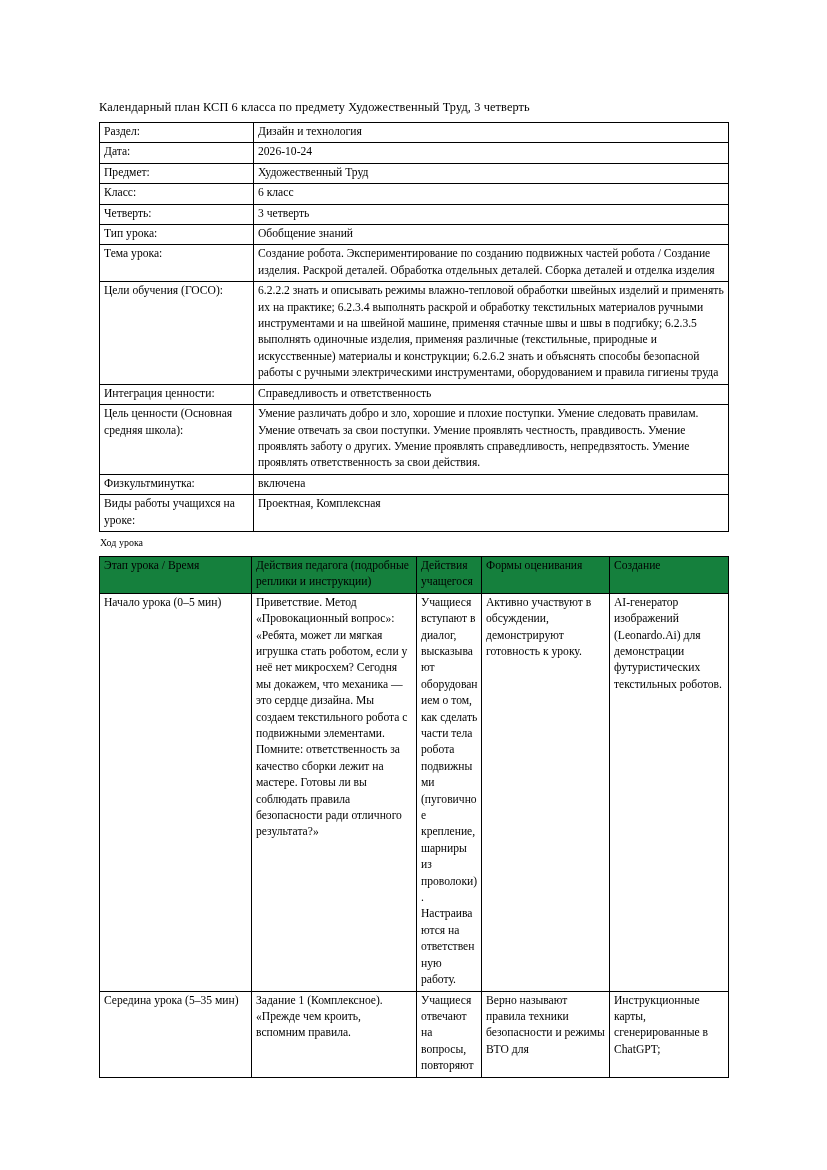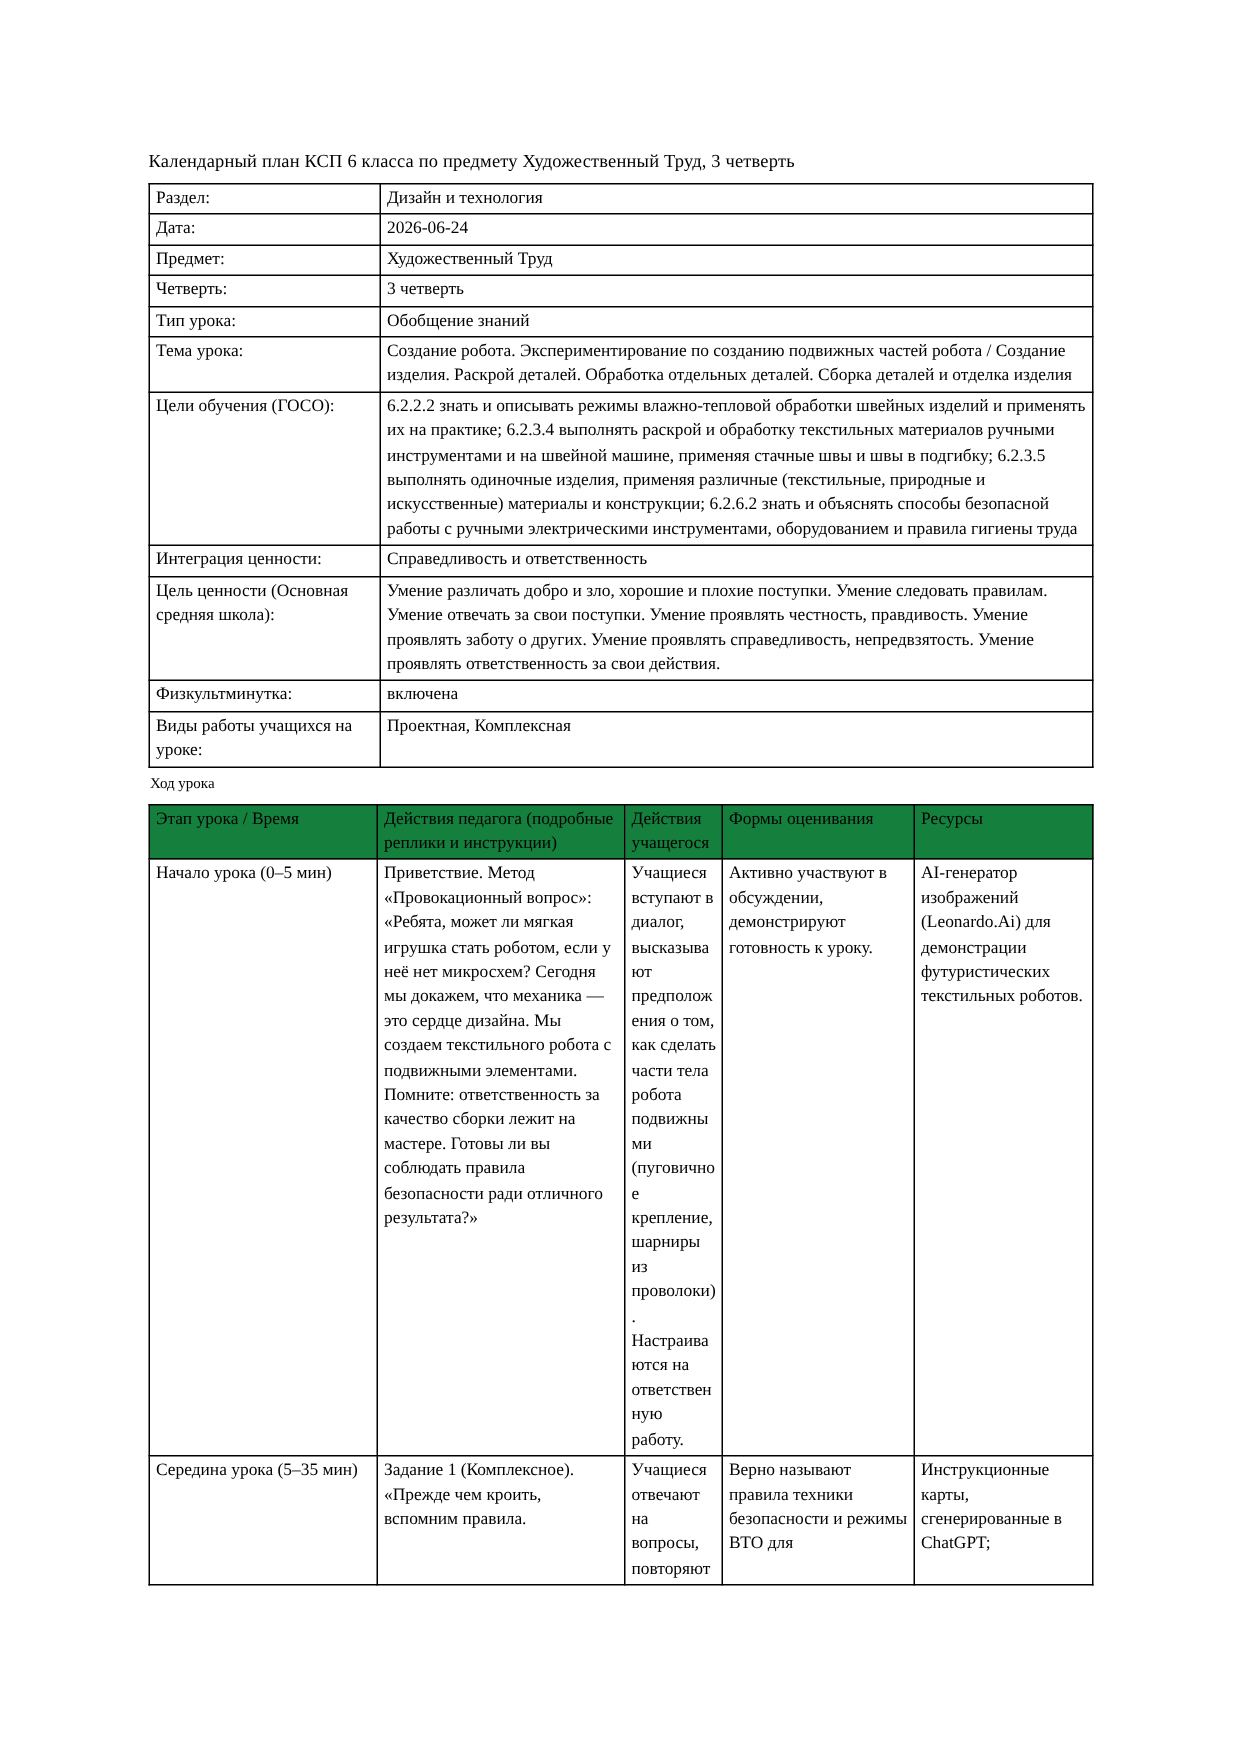--- a/index.html
+++ b/index.html
@@ -79,25 +79,29 @@
         <col class="c1">
         <col class="c2">
       </colgroup>
     <tbody>
         <tr>
           <td>Раздел:</td>
           <td>Дизайн и технология</td>
         </tr>
         <tr>
           <td>Дата:</td>
-          <td>2026-06-24</td>
+          <td>2026-10-24</td>
         </tr>
         <tr>
           <td>Предмет:</td>
           <td>Художественный Труд</td>
+        </tr>
+        <tr>
+          <td>Класс:</td>
+          <td>6 класс</td>
         </tr>
         <tr>
           <td>Четверть:</td>
           <td>3 четверть</td>
         </tr>
         <tr>
           <td>Тип урока:</td>
           <td>Обобщение знаний</td>
         </tr>
         <tr>
@@ -136,28 +140,28 @@
         <col class="f3">
         <col class="f4">
         <col class="f5">
       </colgroup>
     <thead>
         <tr>
           <td>Этап урока / Время</td>
           <td>Действия педагога (подробные реплики и инструкции)</td>
           <td>Действия учащегося</td>
           <td>Формы оценивания</td>
-          <td>Ресурсы</td>
+          <td>Создание</td>
         </tr>
       </thead>
     <tbody>
         <tr>
           <td>Начало урока (0–5 мин)</td>
           <td>Приветствие. Метод «Провокационный вопрос»: «Ребята, может ли мягкая игрушка стать роботом, если у неё нет микросхем? Сегодня мы докажем, что механика — это сердце дизайна. Мы создаем текстильного робота с подвижными элементами. Помните: ответственность за качество сборки лежит на мастере. Готовы ли вы соблюдать правила безопасности ради отличного результата?»</td>
-          <td>Учащиеся вступают в диалог, высказывают предположения о том, как сделать части тела робота подвижными (пуговичное крепление, шарниры из проволоки). Настраиваются на ответственную работу.</td>
+          <td>Учащиеся вступают в диалог, высказывают оборудованием о том, как сделать части тела робота подвижными (пуговичное крепление, шарниры из проволоки). Настраиваются на ответственную работу.</td>
           <td>Активно участвуют в обсуждении, демонстрируют готовность к уроку.</td>
           <td>AI-генератор изображений (Leonardo.Ai) для демонстрации футуристических текстильных роботов.</td>
         </tr>
         <tr>
           <td>Середина урока (5–35 мин)</td>
           <td>Задание 1 (Комплексное). «Прежде чем кроить, вспомним правила.</td>
           <td>Учащиеся отвечают на вопросы, повторяют</td>
           <td>Верно называют правила техники безопасности и режимы ВТО для</td>
           <td>Инструкционные карты, сгенерированные в ChatGPT;</td>
         </tr>

